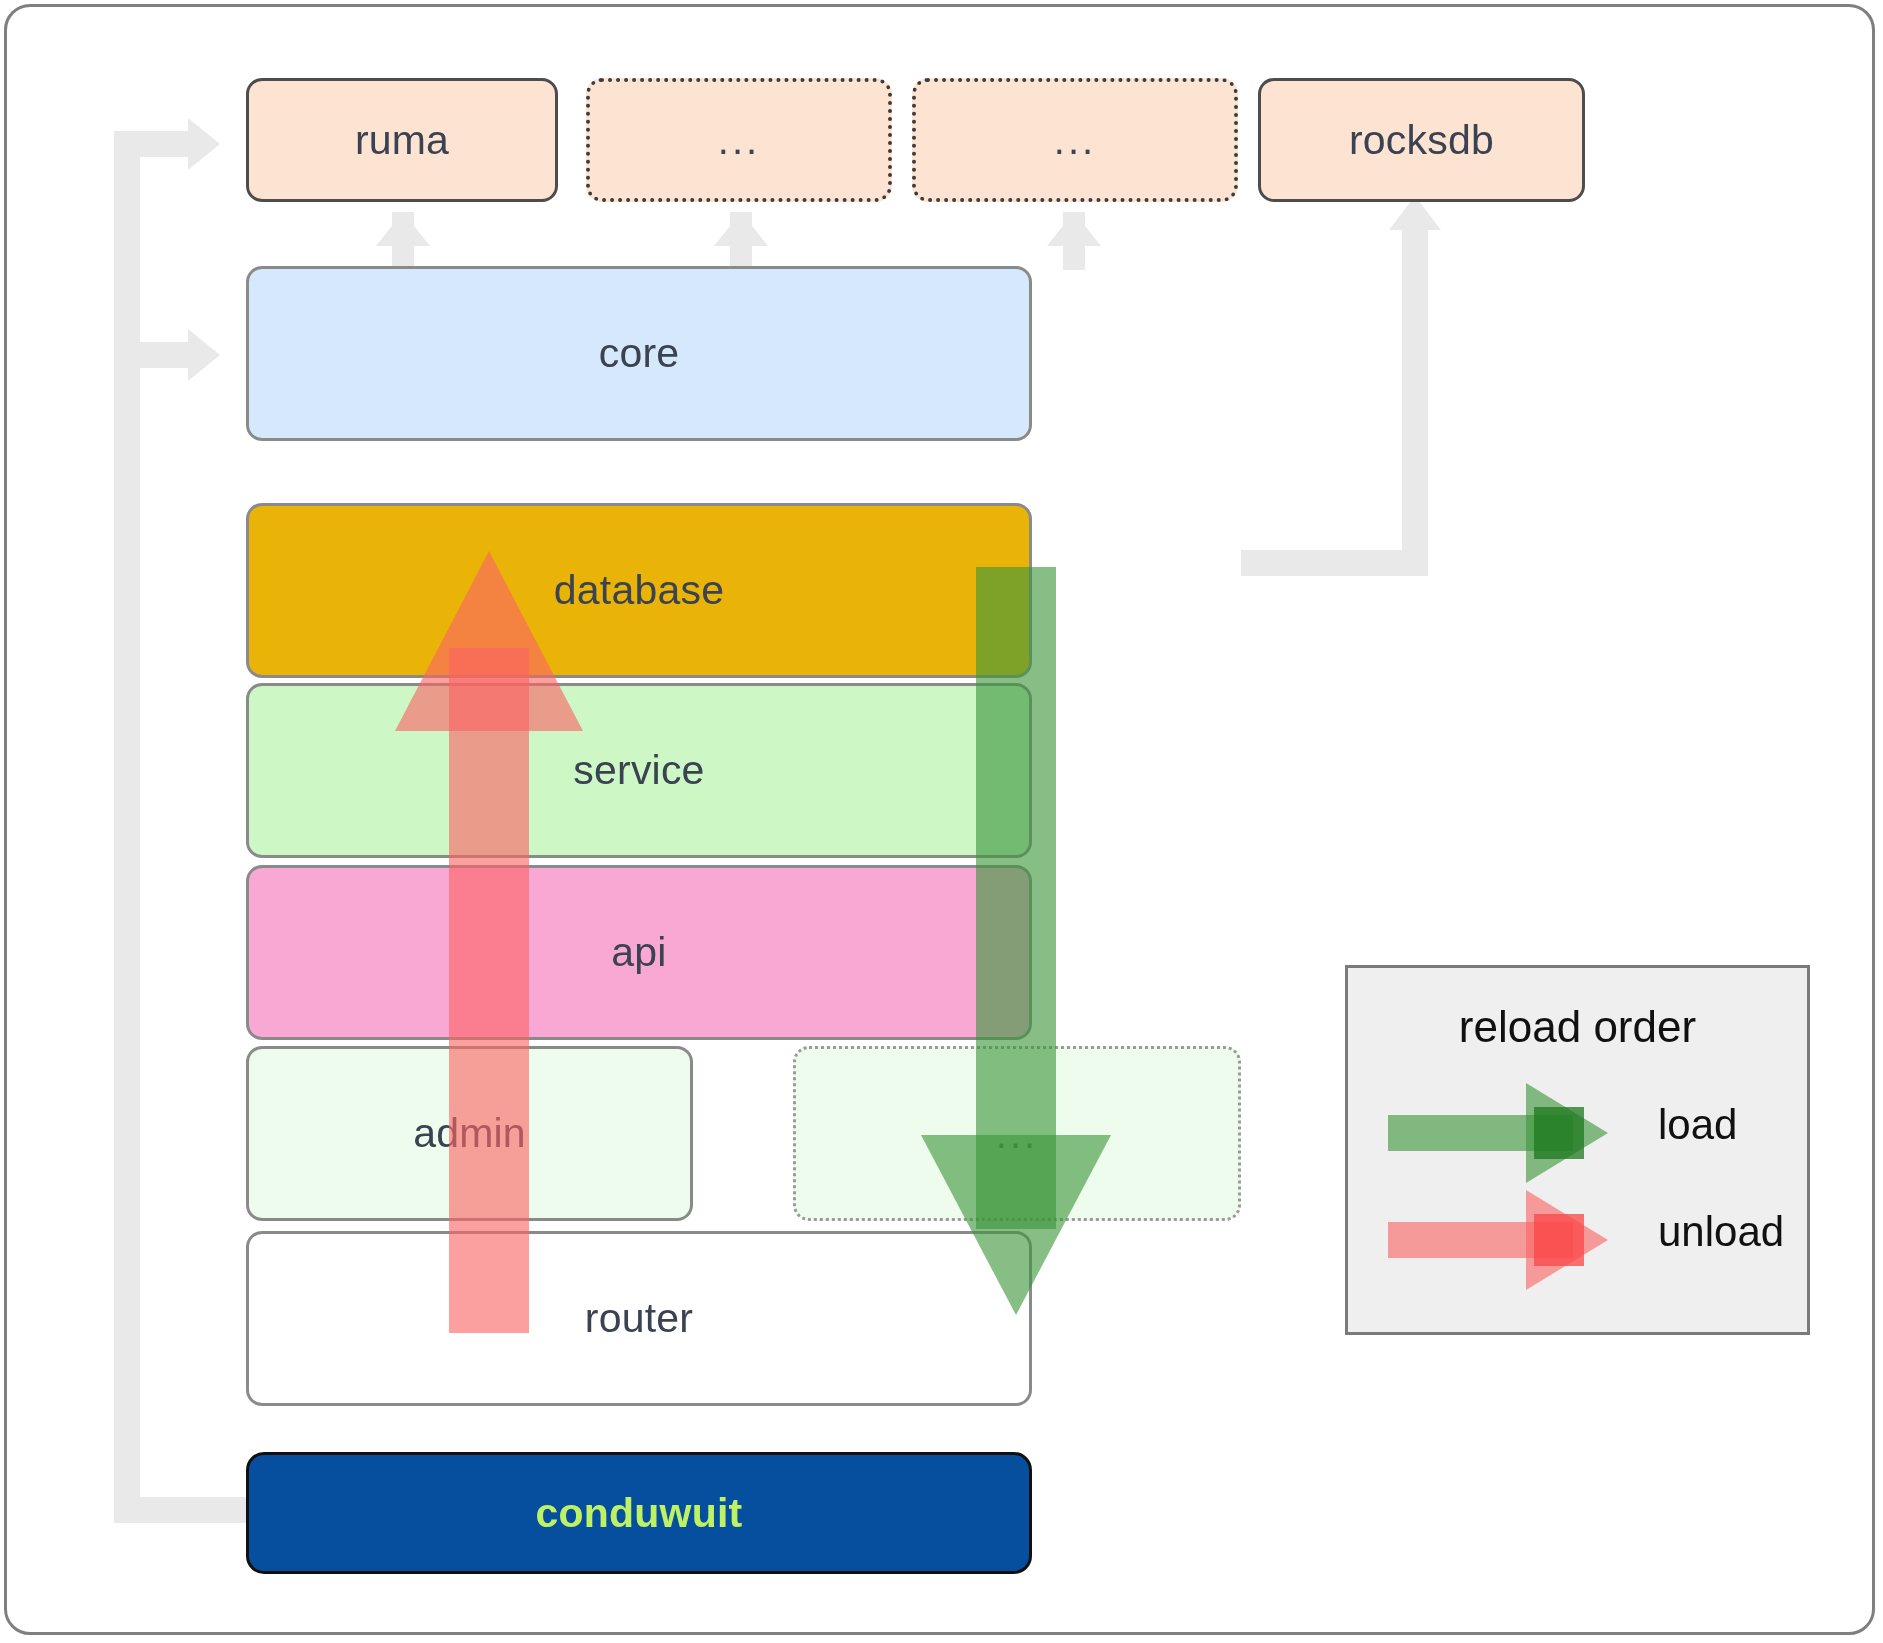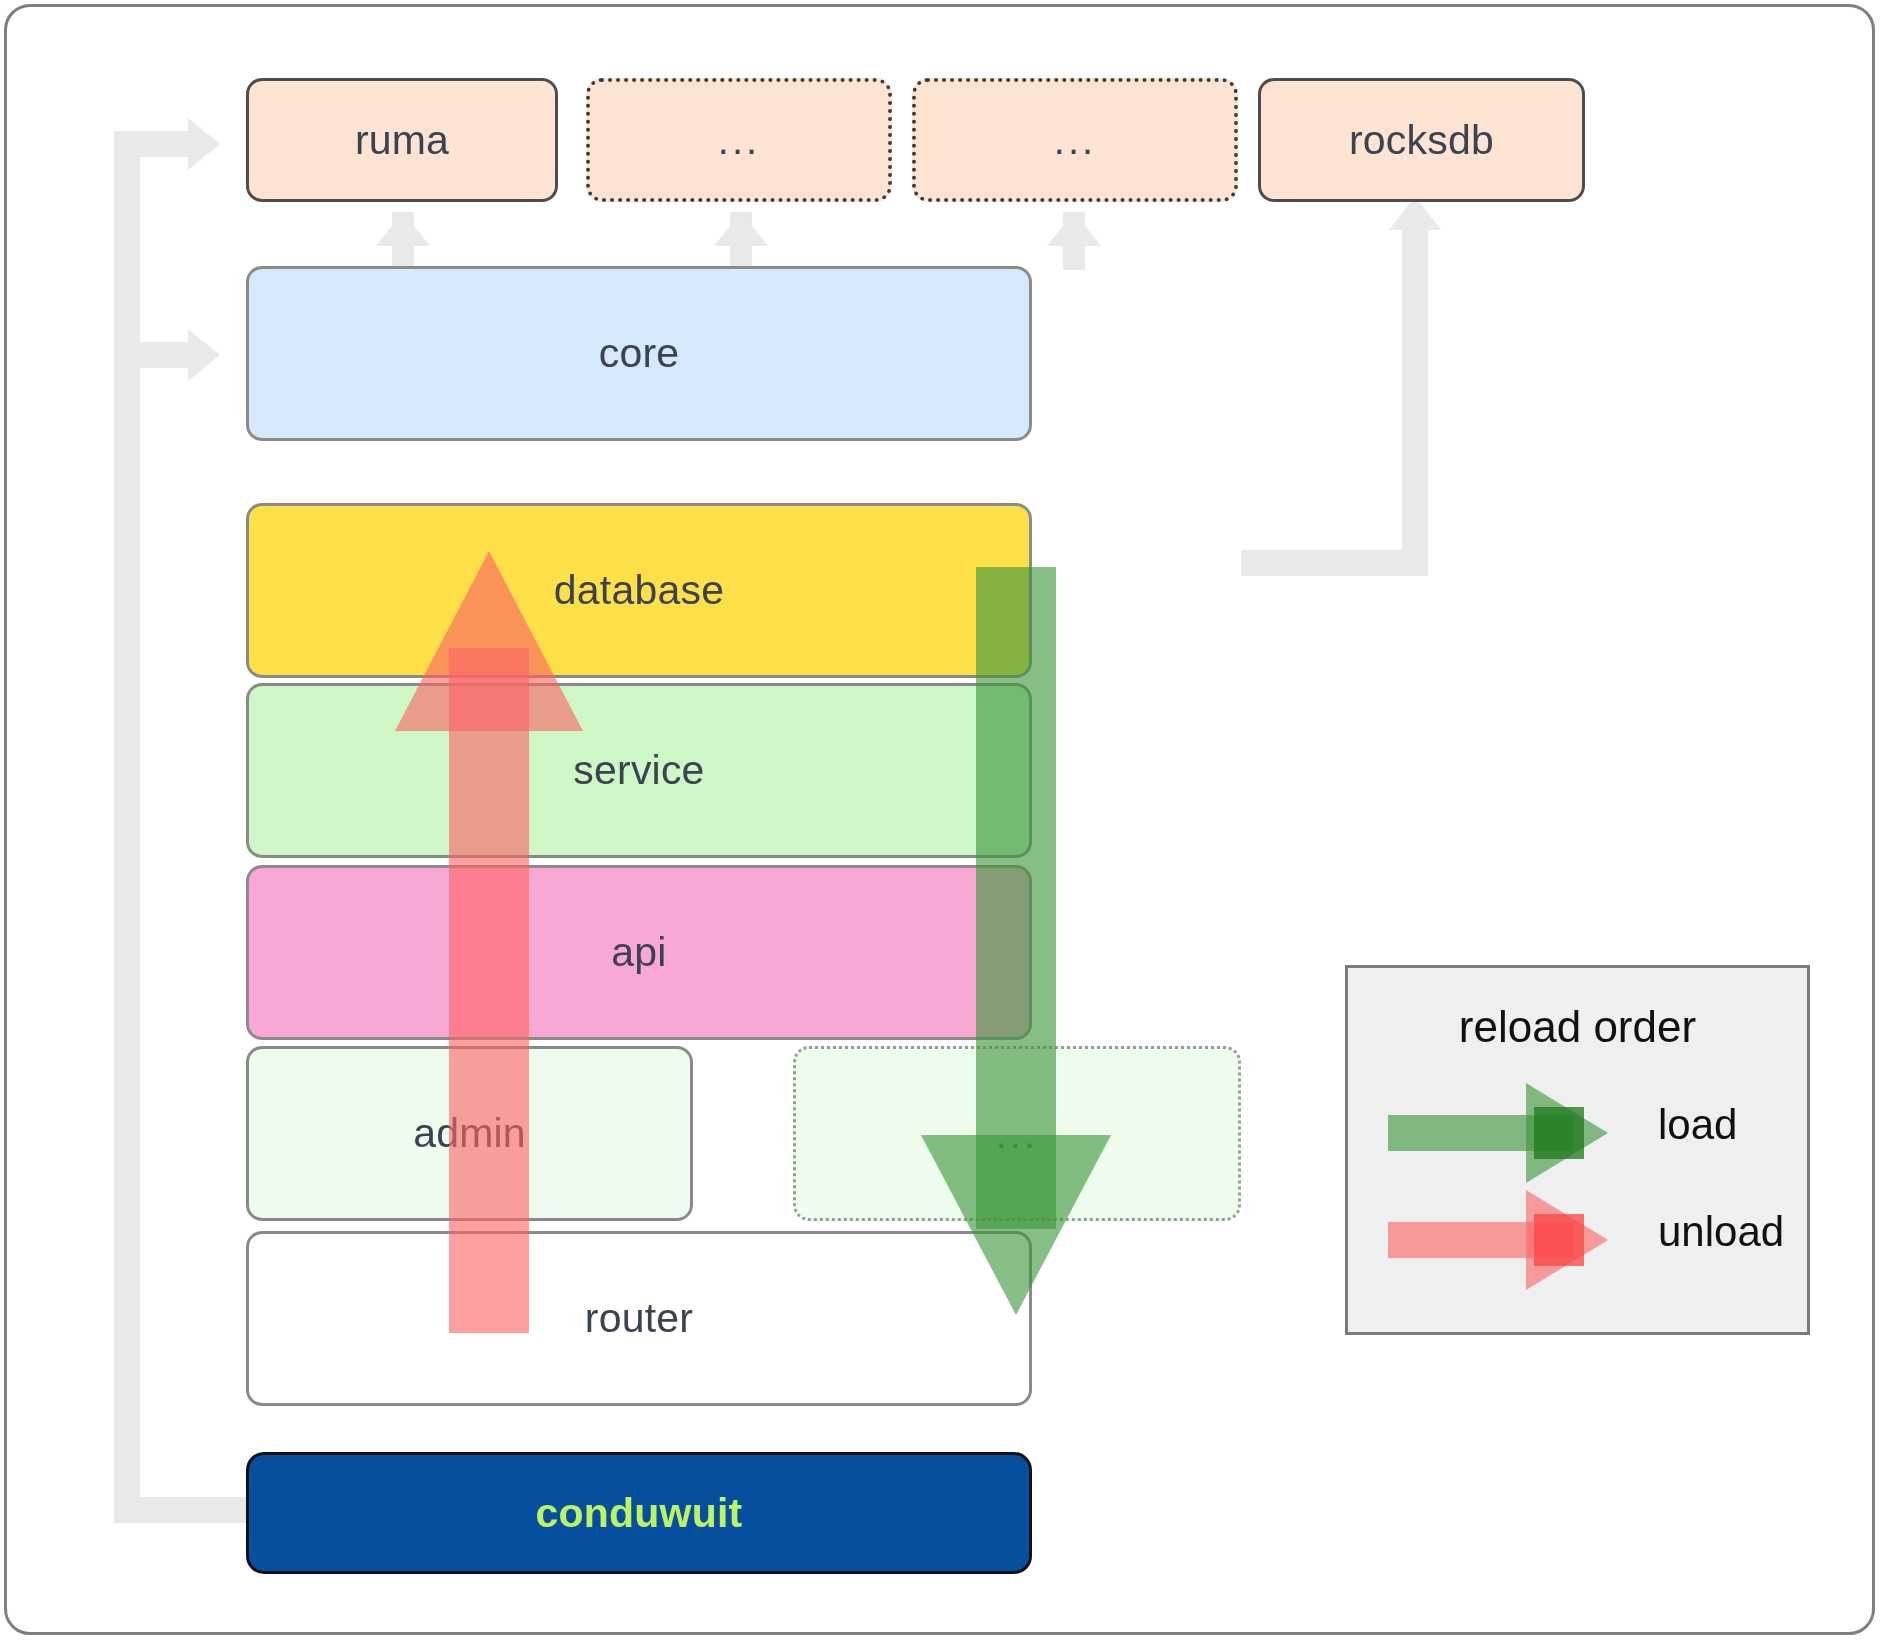--- a/index.html
+++ b/index.html
@@ -61,21 +61,21 @@
 
   
   .layer{
     border:3px solid #8a8a8a;
     border-radius:16px;
     left:246px;
     width:786px;
     height:175px;
   }
   .layer-core{background:#d6e8fb;}
-  .layer-database{background:#fde047;}
+  .layer-database{background:#eab308;}
   .layer-service{background:#cdf7c5;}
   .layer-api{background:#f9a8d4;}
   .layer-admin{background:#eefced;width:447px;}
   .layer-dots{
     background:#eefced;
     left:793px;width:448px;
     border:3px dotted #9a9a9a;
   }
   .layer-router{background:#ffffff;}
   .layer-conduwuit{

